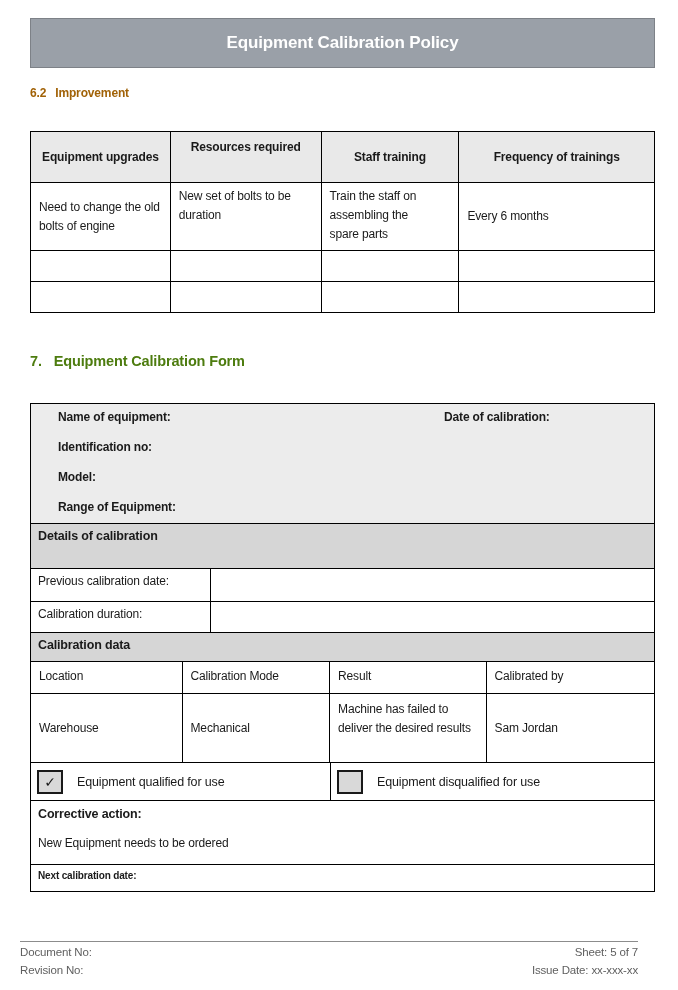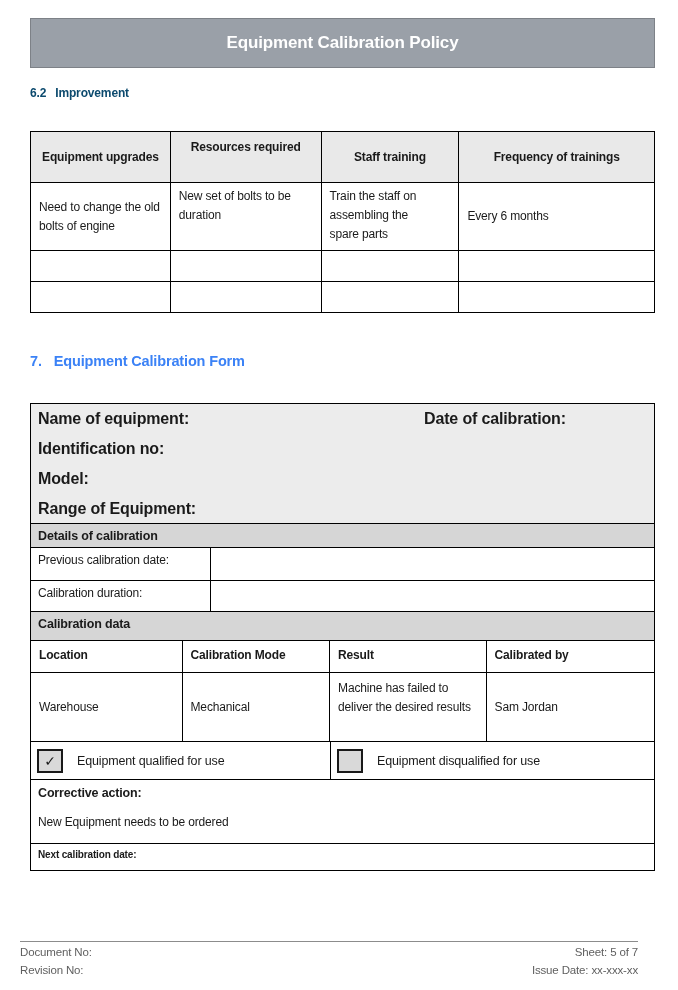--- a/index.html
+++ b/index.html
@@ -24,21 +24,21 @@
     background:#9aa0a8;
     border:1px solid #7d8187;
     display:flex; align-items:center; justify-content:center;
   }
   .banner-title {
     color:#ffffff; font-weight:bold; font-size:17px;
   }
   
   .h62 {
     position:absolute; left:30px; top:86px;
-    font-weight:bold; font-size:12px; color:#0c4a6e;
+    font-weight:bold; font-size:12px; color:#a16207;
   }
   .h62 .num { margin-right:9px; }
   
   .t1 {
     position:absolute; left:30px; top:131px;
     width:625px;
     border-collapse:collapse;
     font-size:12px;
   }
   .t1 th, .t1 td {
@@ -56,61 +56,61 @@
     height:51px;
   }
   .t1 th.top-align { vertical-align:top; padding-top:6px; }
   .t1 tr.data-row td { height:68px; }
   .t1 tr.data-row td.mid { vertical-align:middle; }
   .t1 td:nth-child(3) { padding-right:26px; }
   .t1 tr.empty-row td { height:31px; }
   
   .h7 {
     position:absolute; left:30px; top:353px;
-    font-weight:bold; font-size:14.5px; color:#3b82f6;
+    font-weight:bold; font-size:14.5px; color:#4d7c0f;
   }
   .h7 .num { margin-right:12px; }
   
   .form {
     position:absolute; left:30px; top:403px;
     width:625px;
     border:1px solid #000;
     font-size:12px;
   }
   .frow { border-bottom:1px solid #000; position:relative; overflow:hidden; }
   .frow:last-child { border-bottom:none; }
   .info-section {
     height:120px;
     background:#ececec;
     padding-top:6px;
   }
-  .info-line { height:30px; padding-left:7px; font-weight:bold; font-size:16px; position:relative; }
+  .info-line { height:30px; padding-left:7px; font-weight:bold; font-size:12px; position:relative;margin-left:20px; }
   .info-line .right-label { position:absolute; left:393px; top:0; }
   .sec-hdr {
-    height:24px;
+    height:45px;
     background:#d6d6d6;
     font-weight:bold; font-size:12.5px;
     padding:5px 0 0 7px;
   }
   .detail-row { display:flex;gap:33px; }
   .detail-row .lbl {
     width:180px; border-right:1px solid #000;
     padding:5px 0 0 7px;
   }
   .detail-row .val { flex:1; }
   .r-prev { height:33px; }
   .r-dur  { height:31px; }
   .sec-hdr2 { height:29px; }
   .grid4 { display:flex; }
   .grid4 > div { padding:5px 8px; line-height:19px; }
   .grid4 > .c1 { width:152px; border-right:1px solid #000; }
   .grid4 > .c2 { width:148px; border-right:1px solid #000; }
   .grid4 > .c3 { width:157px; border-right:1px solid #000; }
   .grid4 > .c4 { width:168px; }
-  .cols-hdr { height:32px; font-weight:bold; }
+  .cols-hdr { height:32px; font-weight:normal; }
   .data-row4 { height:69px; }
   .data-row4 > .c1, .data-row4 > .c2, .data-row4 > .c4 {
     display:flex; align-items:center;
   }
   .data-row4 > .c3 { padding-top:6px; }
   .check-row { height:38px; display:flex; }
   .check-cell {
     display:flex; align-items:center;
   }
   .check-cell.left { width:300px; border-right:1px solid #000; padding-left:6px; }

